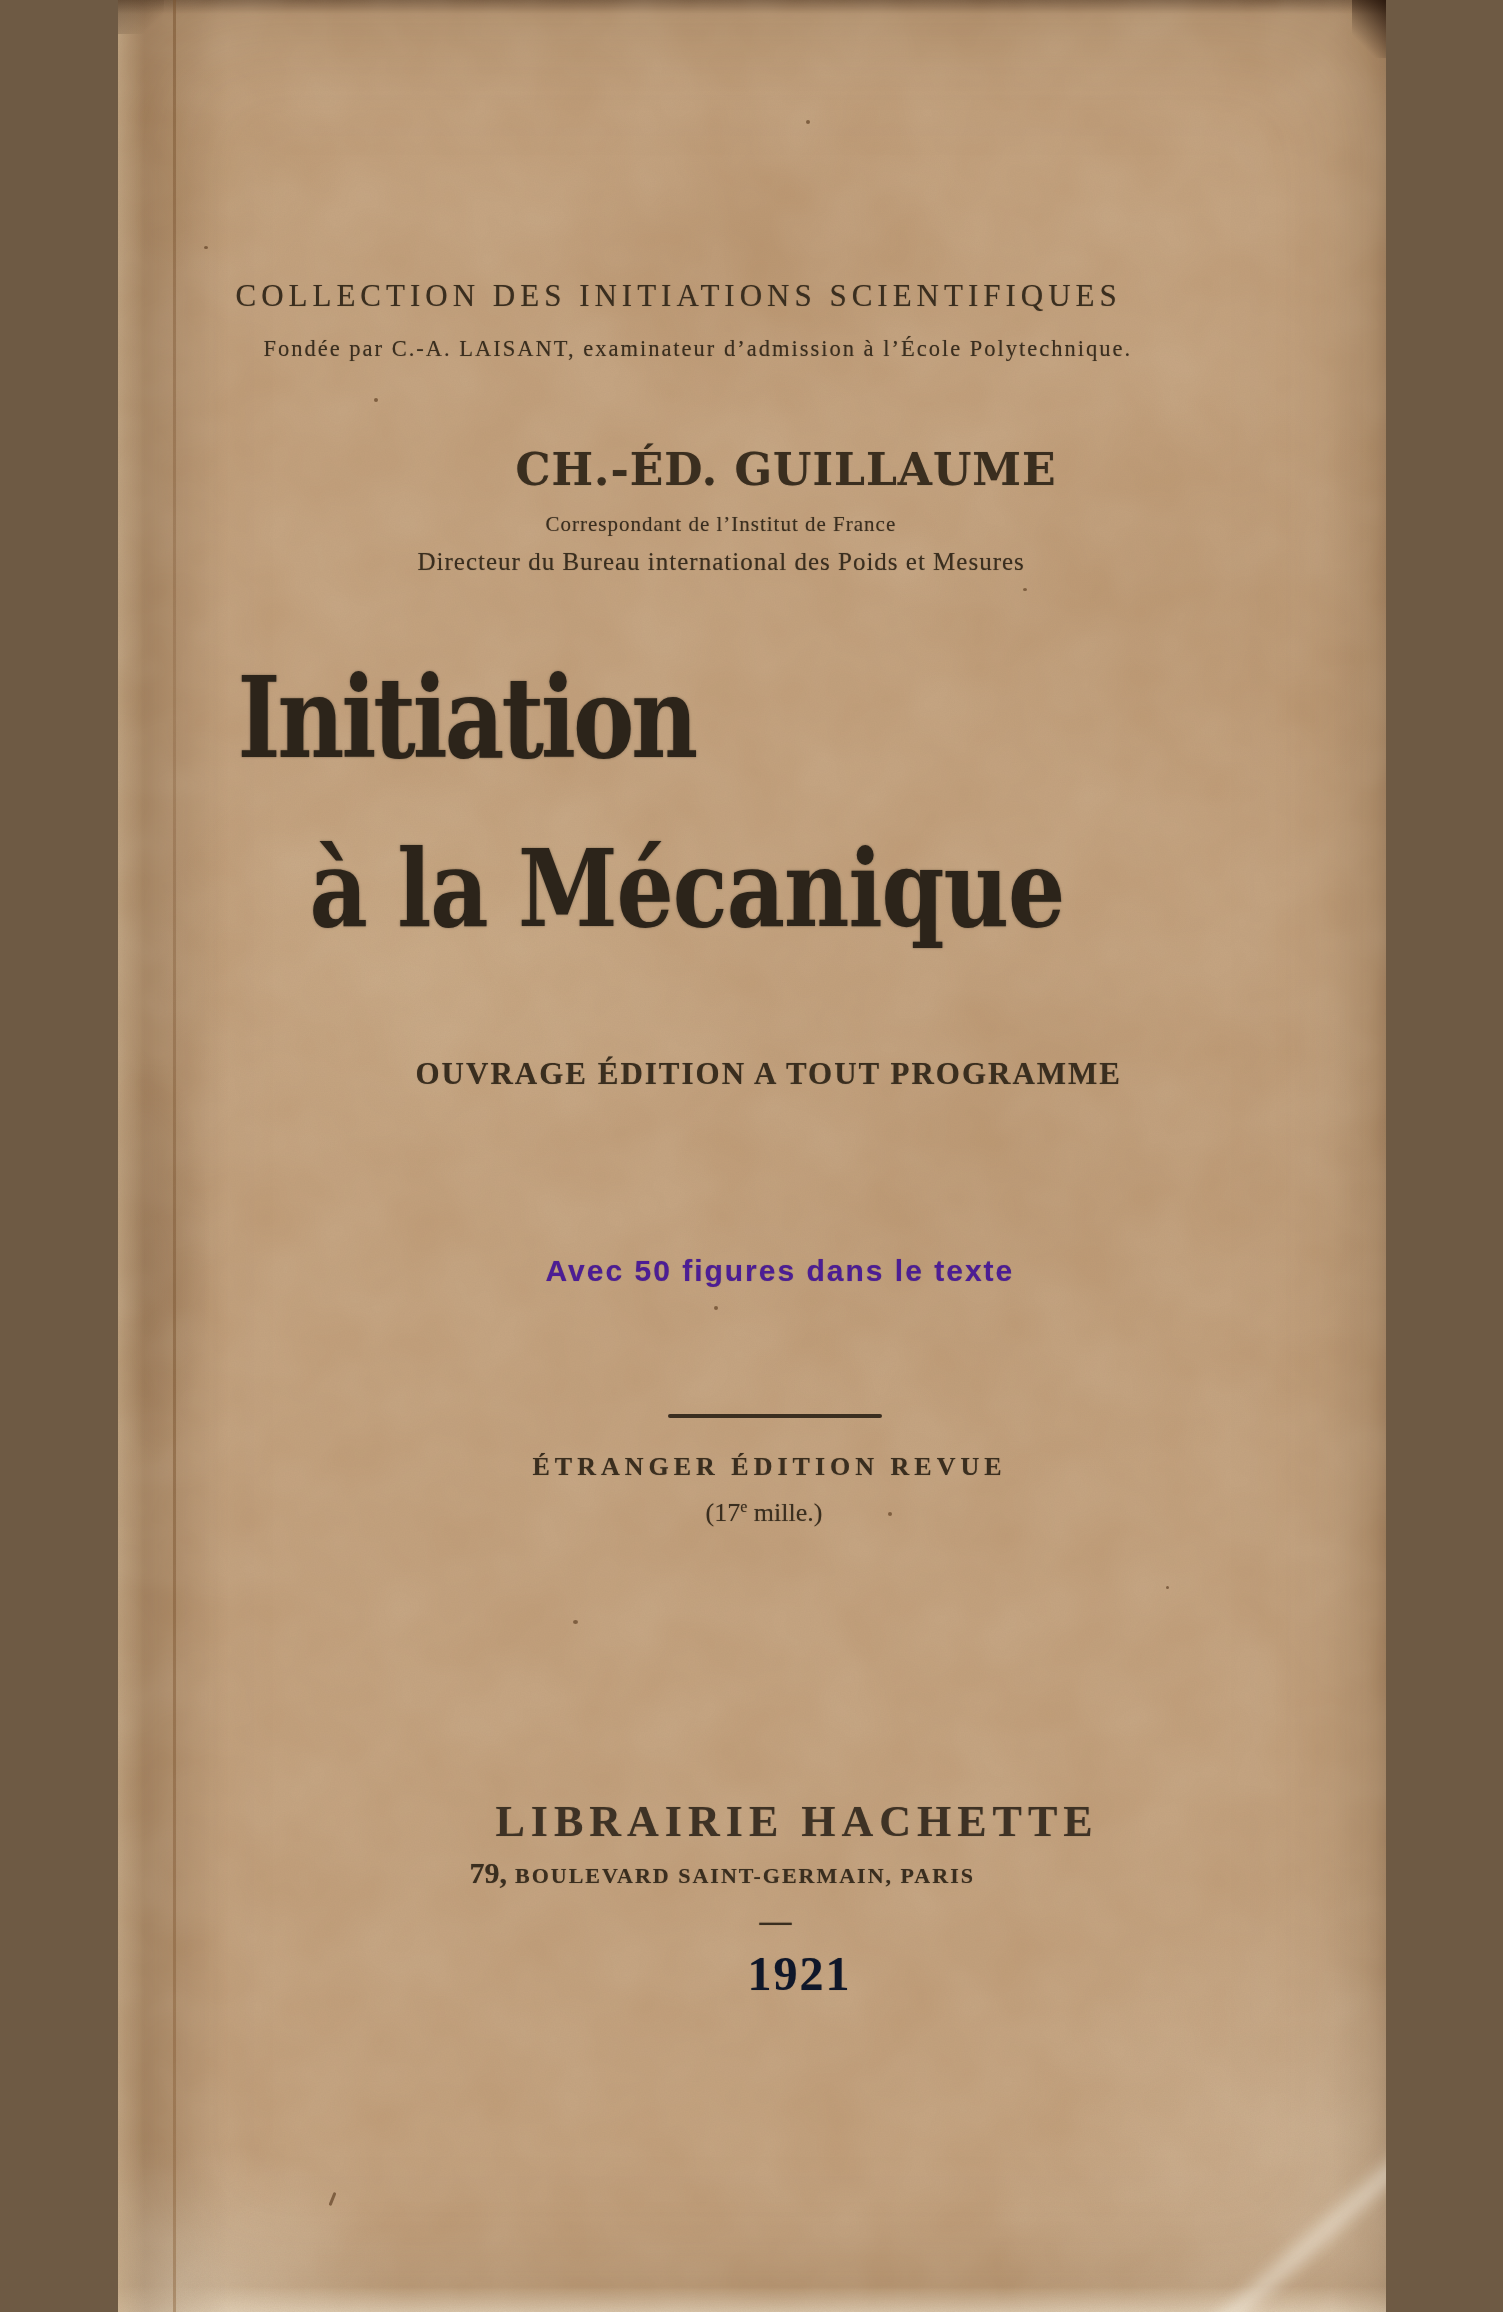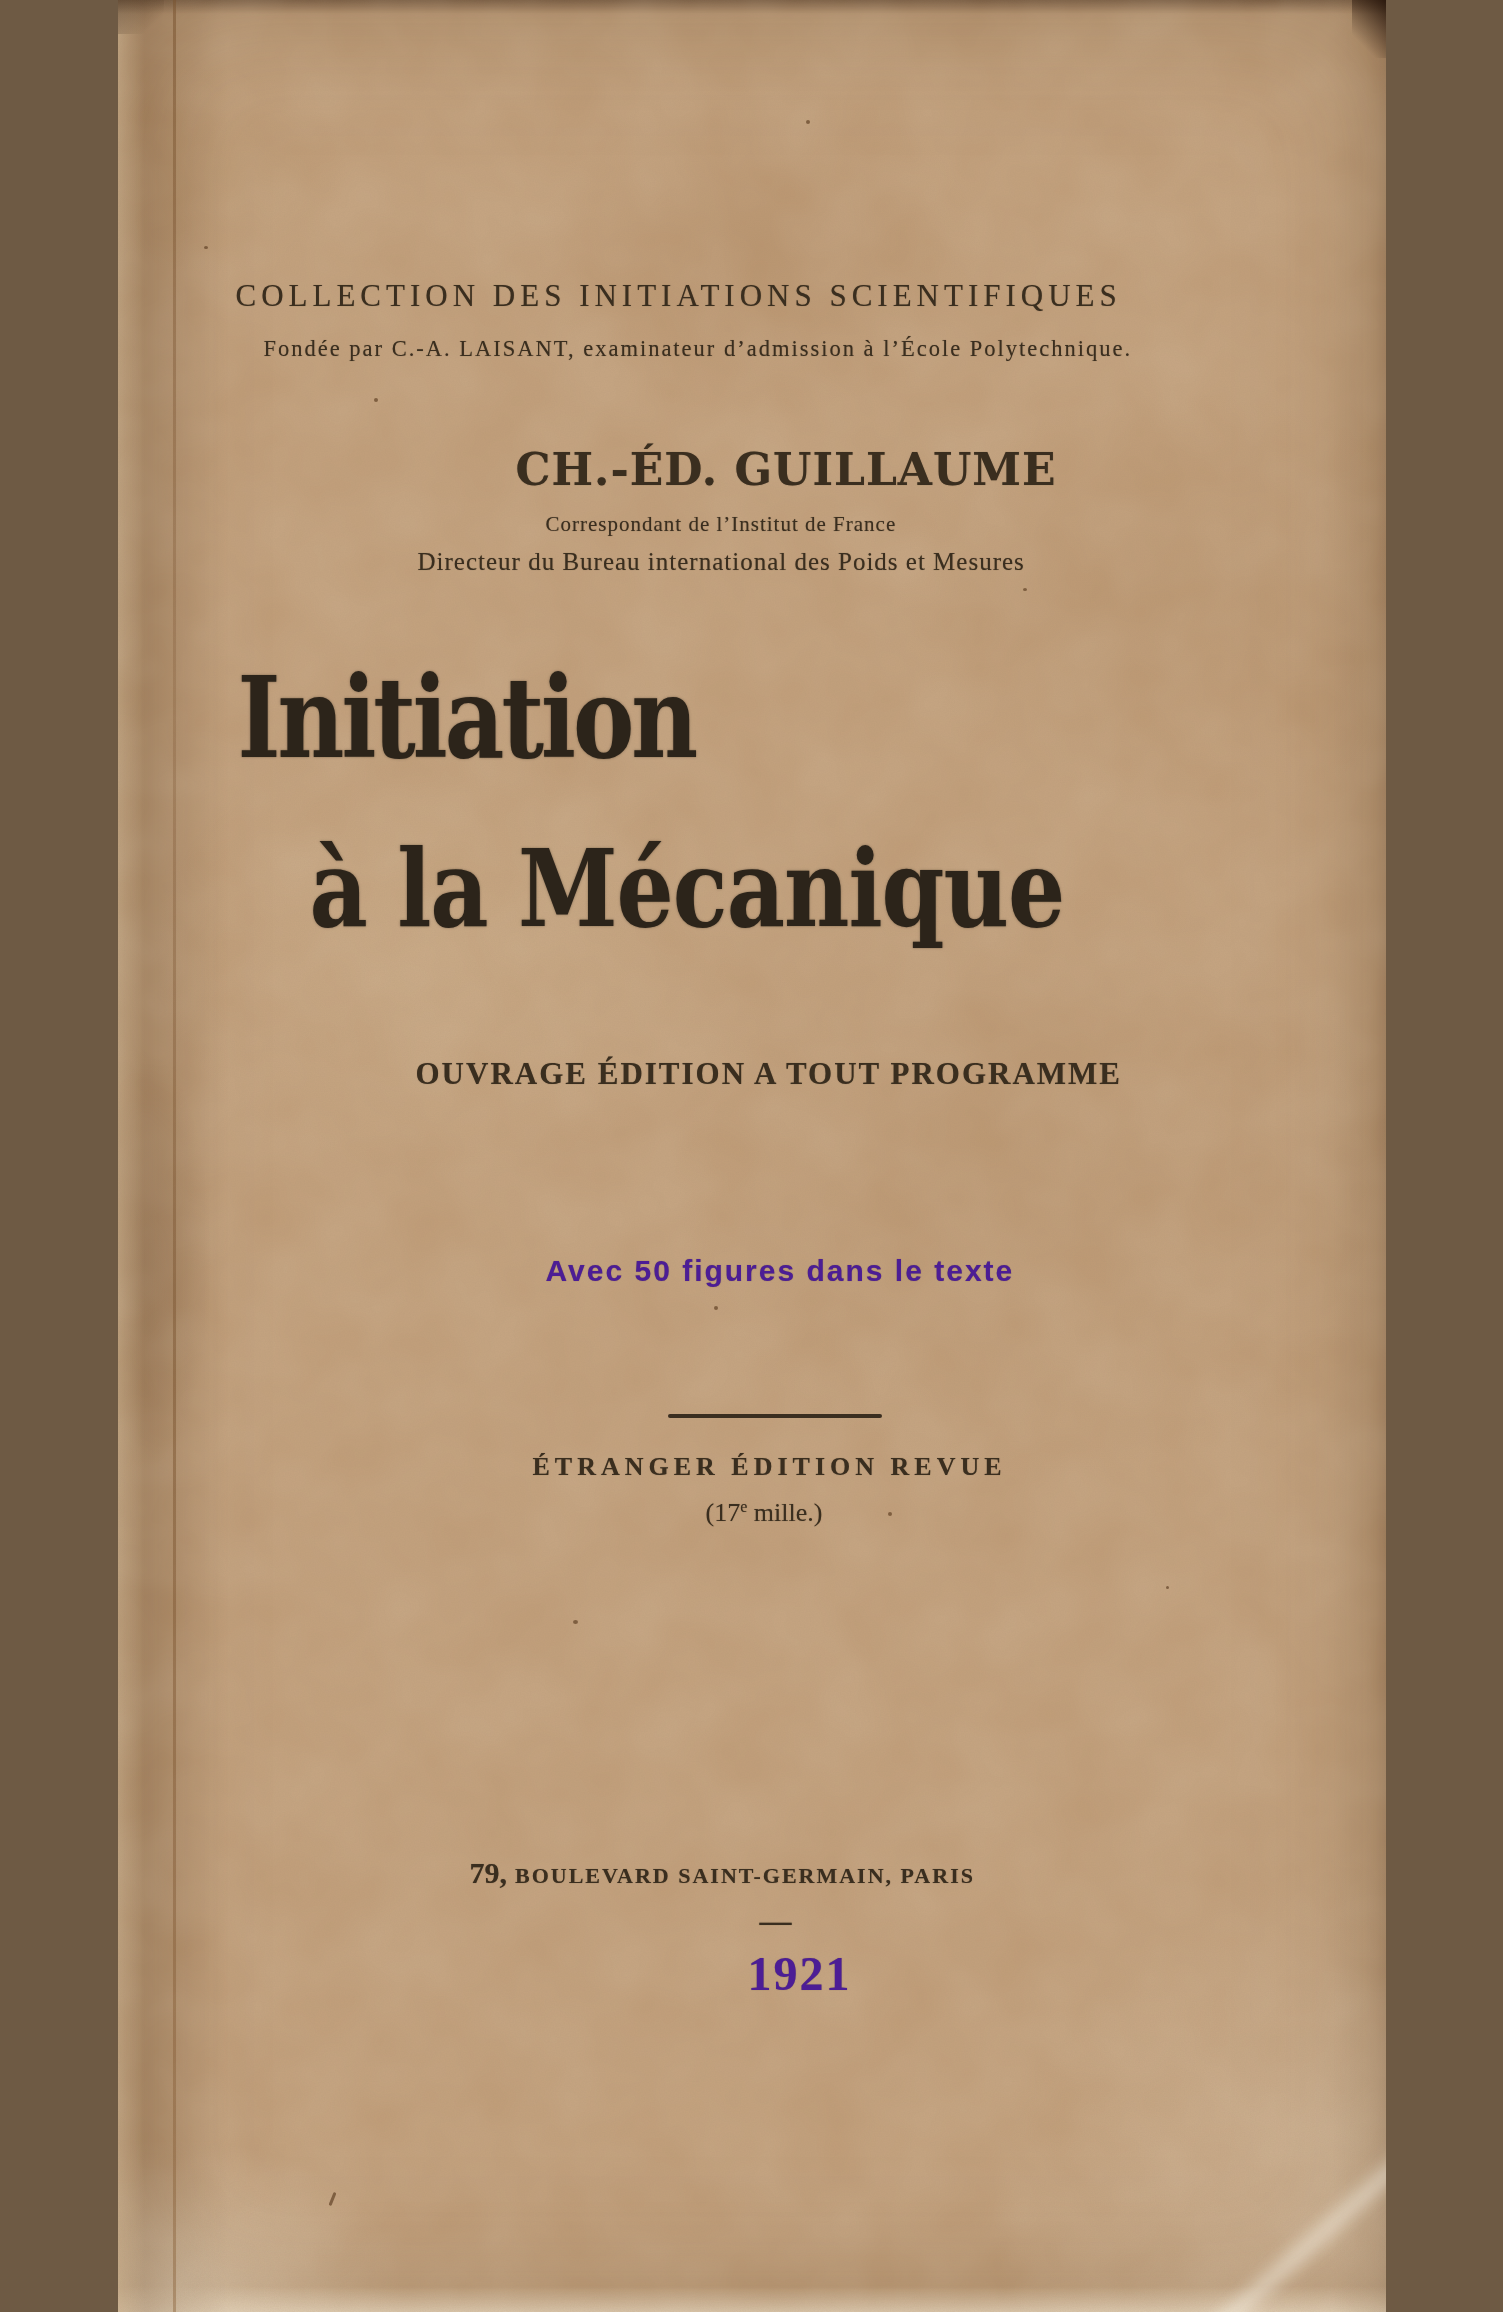--- a/index.html
+++ b/index.html
@@ -84,21 +84,21 @@
   .dedication2 { left: 418px; top: 1122px; font-size: 31px; font-weight: bold; letter-spacing: 1px; }
   .figures-note { left: 428px; top: 1254px; font-size: 30px; font-weight: bold; letter-spacing: 2px; font-family: "Liberation Sans", sans-serif; color: #4c1d95; }
   .edition-rule { position: absolute; left: 550px; top: 1414px; width: 214px; height: 4px; background: #3a2e20; border-radius: 2px; }
   .edition-title { left: 415px; top: 1452px; font-size: 26px; font-weight: bold; letter-spacing: 5px; }
   .edition-mille { left: 588px; top: 1498px; font-size: 26px; font-weight: normal; }
   .edition-mille sup { font-size: 16px; vertical-align: 9px; }
   .publisher-name { left: 378px; top: 1796px; font-size: 44px; letter-spacing: 6px; font-weight: bold; color: #3e3225; }
   .publisher-address { left: 352px; top: 1856px; font-size: 30px; font-weight: bold; }
   .publisher-address .addr-rest { font-size: 22px; letter-spacing: 2px; margin-left: 8px; text-align: center; }
   .publisher-sep { left: 642px; top: 1902px; font-size: 32px; font-weight: bold; }
-  .publisher-year { left: 630px; top: 1946px; font-size: 48px; font-weight: bold; letter-spacing: 2px; color: #4c1d95; }
+  .publisher-year { left: 630px; top: 1946px; font-size: 48px; font-weight: bold; letter-spacing: 2px; color: #0f172a; }
 </style>
 </head>
 <body>
 
 <div class="cover">
 
   <div class="stains"></div>
   <svg class="grain" width="1503" height="2312" aria-hidden="true">
     <filter id="fineN">
         <feTurbulence type="fractalNoise" baseFrequency="0.8" numOctaves="2" seed="7"></feTurbulence>
@@ -137,17 +137,18 @@
   <div class="txt title-line2">à la Mécanique</div>
 
   <div class="txt dedication1">OUVRAGE ÉDITION A TOUT PROGRAMME</div>
 
   <div class="txt figures-note">Avec 50 figures dans le texte</div>
 
   <div class="edition-rule"></div>
   <div class="txt edition-title">ÉTRANGER ÉDITION REVUE</div>
   <div class="txt edition-mille"><span>(17</span><sup>e</sup><span> mille.)</span></div>
 
+  <div class="txt publisher-name">LIBRAIRIE HACHETTE</div>
   <div class="txt publisher-address"><span>79,</span><span class="addr-rest">BOULEVARD SAINT-GERMAIN, PARIS</span></div>
   <div class="txt publisher-sep">—</div>
   <div class="txt publisher-year">1921</div>
 
 </div>
 
 </body></html>

